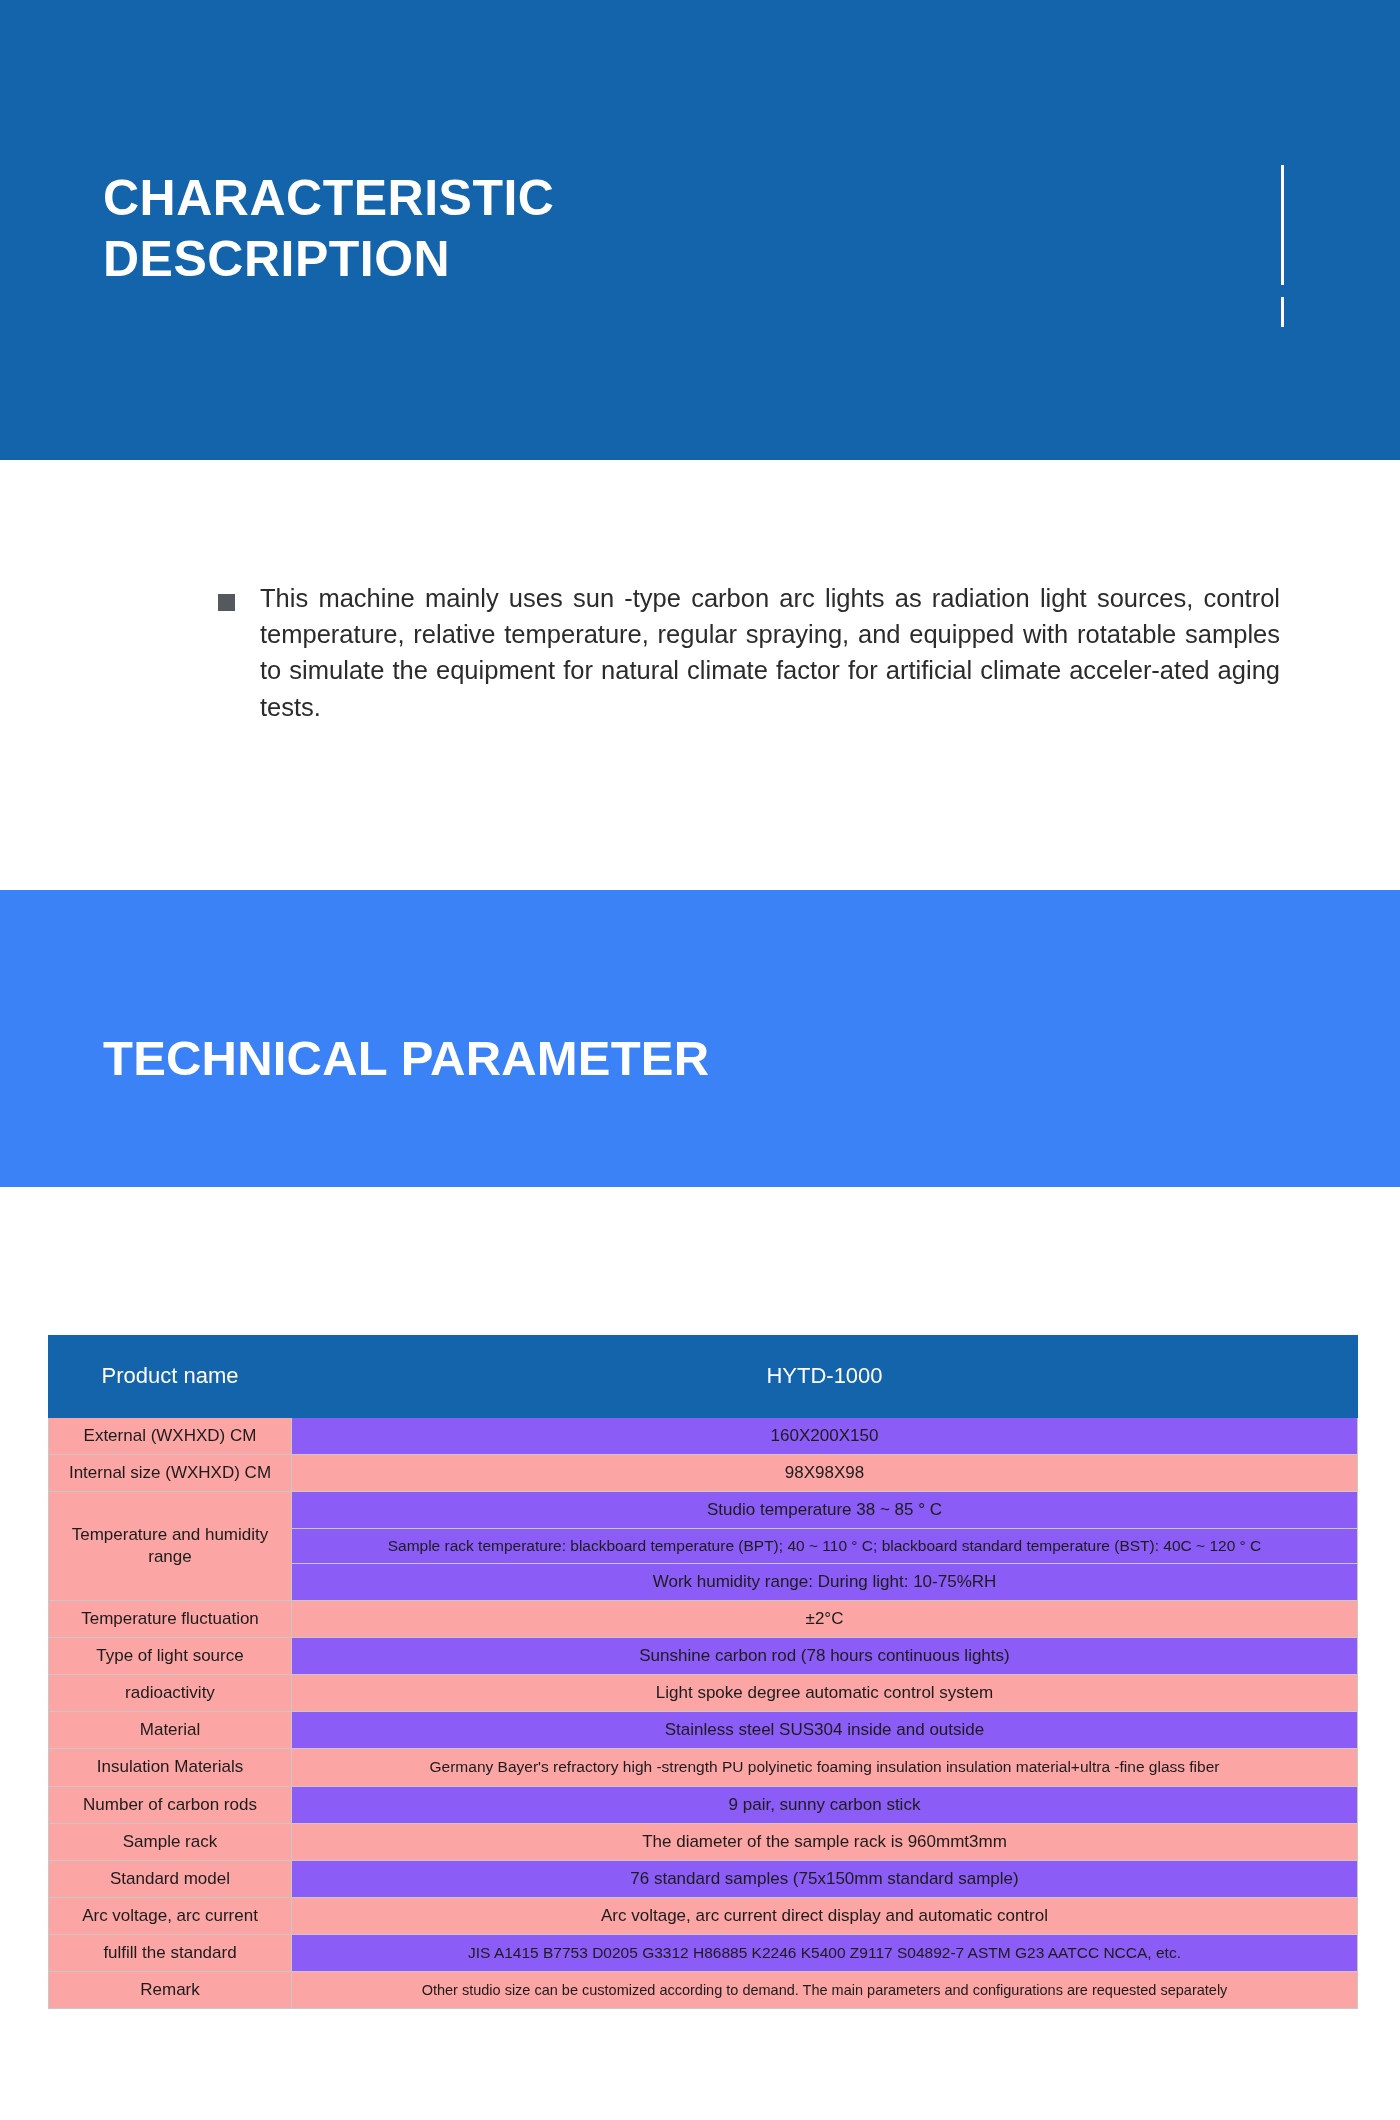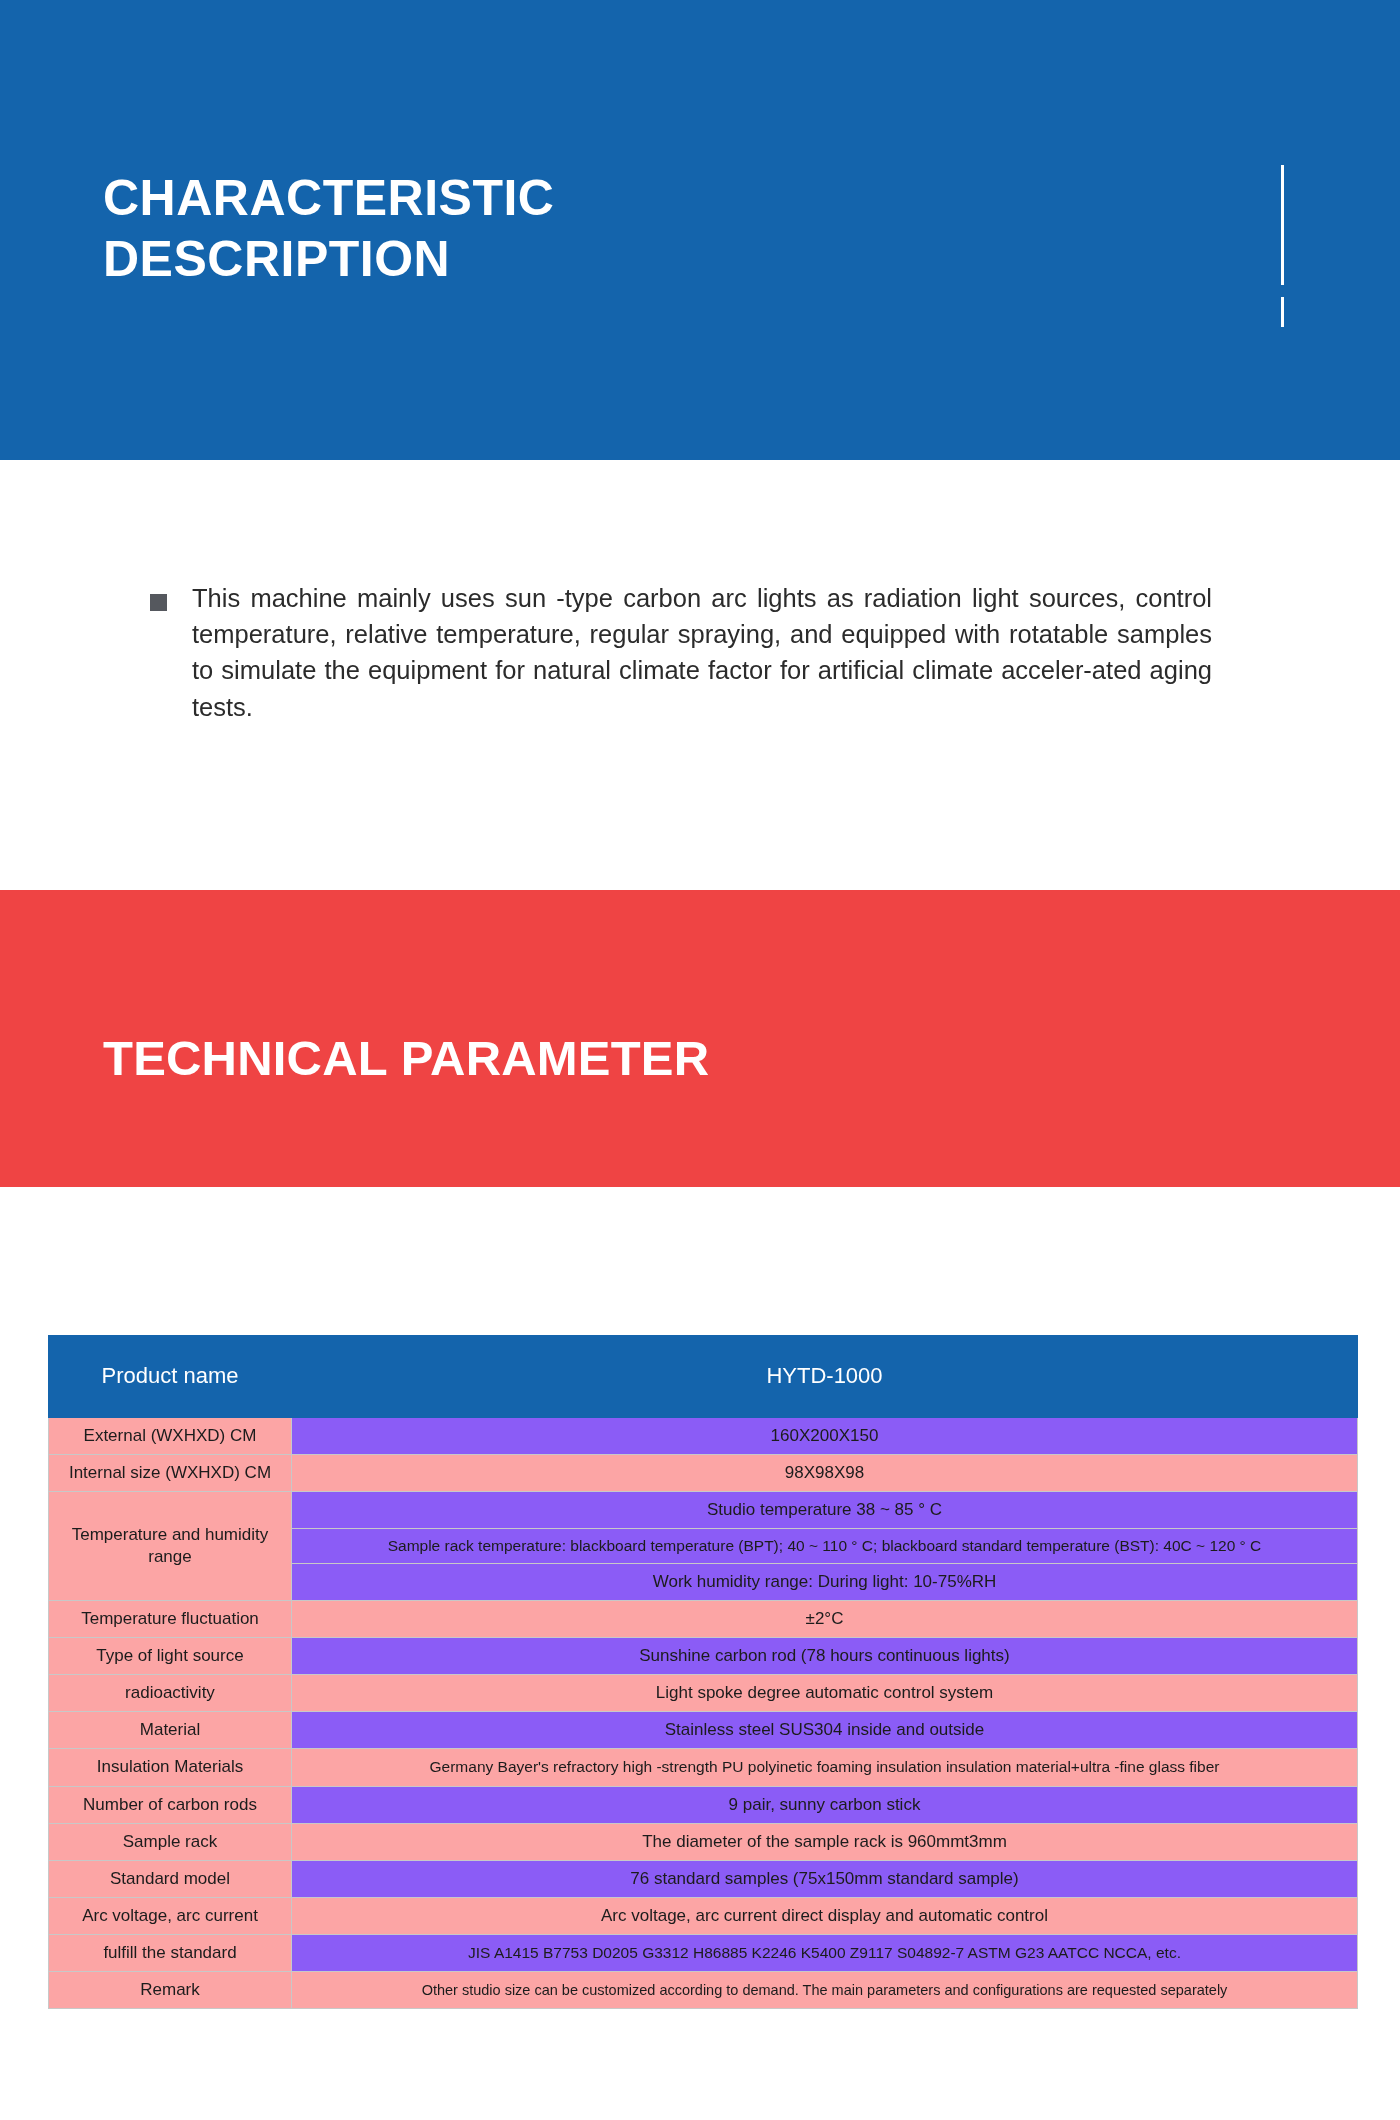--- a/index.html
+++ b/index.html
@@ -50,39 +50,40 @@
     height: 430px;
     position: relative;
   }
   .desc-row {
     position: absolute;
     left: 150px;
     top: 120px;
     right: 120px;
     display: flex;
     align-items: flex-start;
+    justify-content: flex-end;
   }
   .bullet-square {
     width: 17px; height: 17px;
     background: #55585e;
     margin-top: 14px;
     margin-right: 25px;
     flex: 0 0 auto;
   }
   .desc-text {
     font-size: 25.5px;
     line-height: 1.42;
     color: #2b2b2b;
     text-align: justify;
     width: 1020px;
   }
 
   
   .banner-two {
-    background: #ef4444;
+    background: #3b82f6;
     height: 297px;
     position: relative;
   }
   .banner-two .title {
     position: absolute;
     left: 103px;
     top: 140px;
     color: #ffffff;
     font-size: 49px;
     font-weight: bold;

